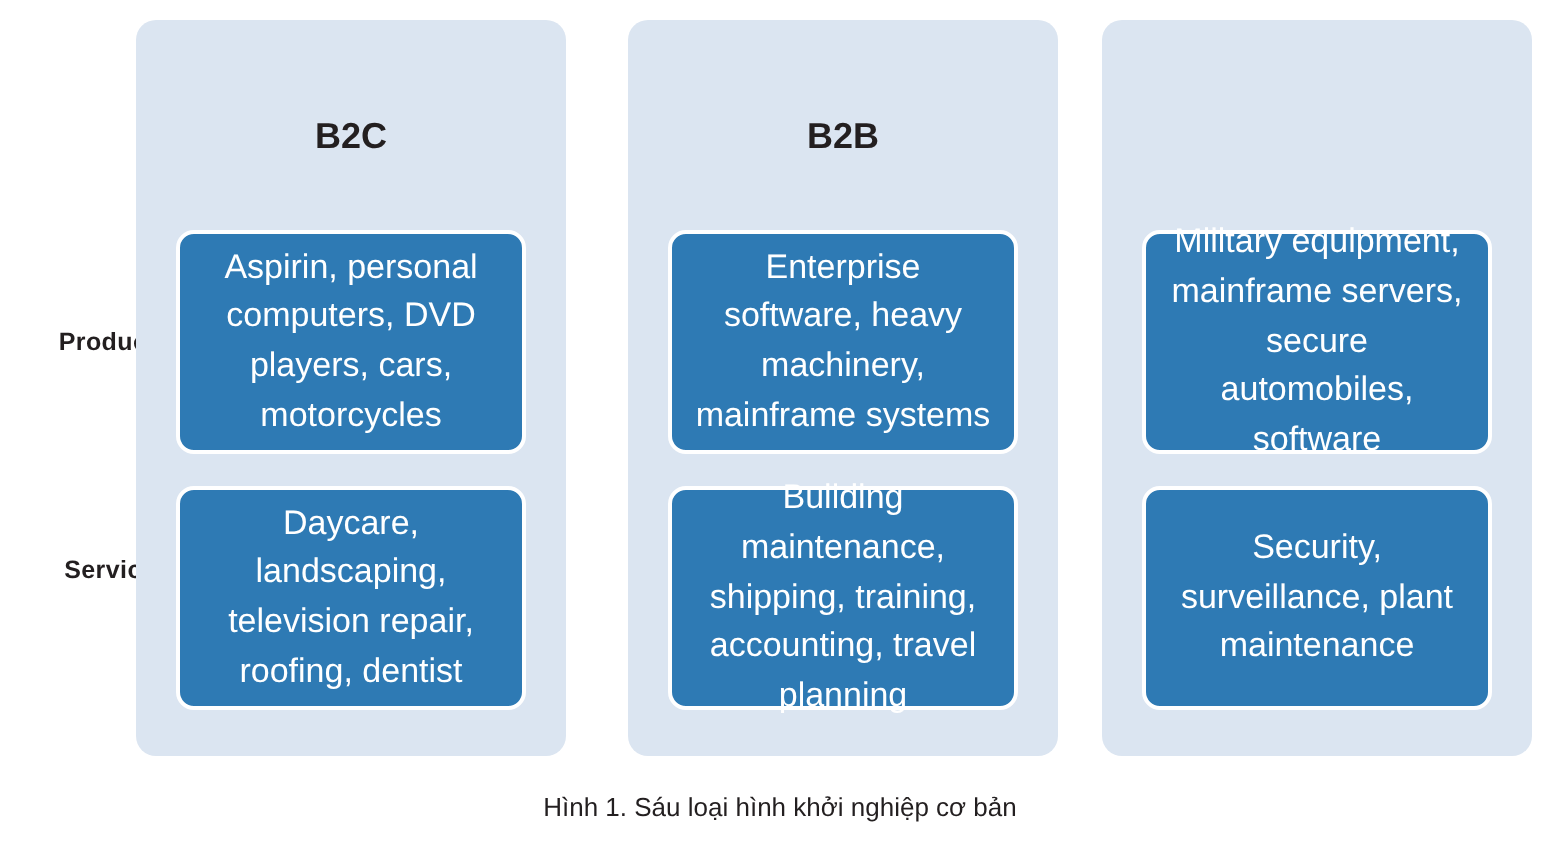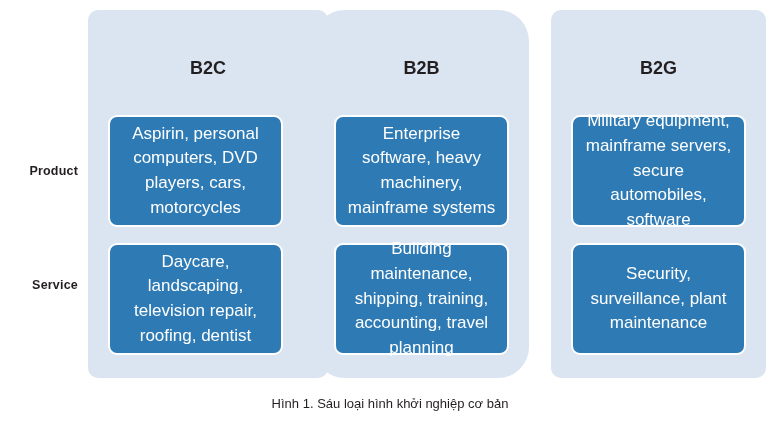--- a/index.html
+++ b/index.html
@@ -40,22 +40,22 @@
 
   
   .column {
     position: absolute;
     top: 10px;
     width: 215px;
     height: 368px;
     background: #dbe5f1;
     border-radius: 10px;
   }
-  #col-b2c { left: 88px; padding-left: 25px; }
-  #col-b2b { left: 314px; border-radius: 31px; }
+  #col-b2c { left: 68px; }
+  #col-b2b { left: 314px; }
   #col-b2g { left: 551px; }
 
   .column-title {
     position: absolute;
     top: 48px;
     left: 0;
     width: 100%;
     text-align: center;
     font-size: 18px;
     font-weight: bold;
@@ -126,21 +126,20 @@
     <div class="column-title">B2B</div>
     <div class="card card-product">
       <span>Enterprise software, heavy machinery, mainframe systems</span>
     </div>
     <div class="card card-service">
       <span>Building maintenance, shipping, training, accounting, travel planning</span>
     </div>
   </div>
 
   <div class="column" id="col-b2g">
-    <div class="column-title">B2G</div>
     <div class="card card-service">
       <span>Security, surveillance, plant maintenance</span>
     </div>
     <div class="card card-product">
       <span>Military equipment, mainframe servers, secure automobiles, software</span>
     </div>
   </div>
 
 </div>
 

